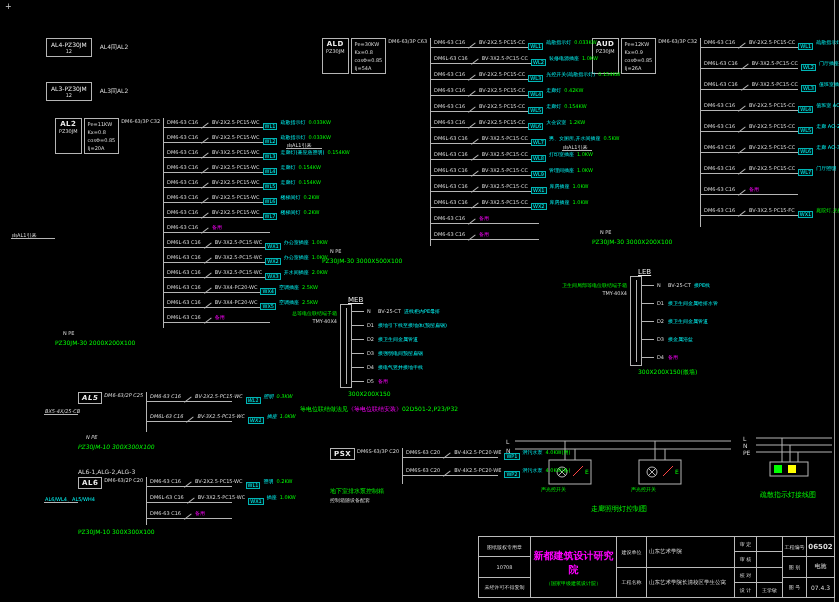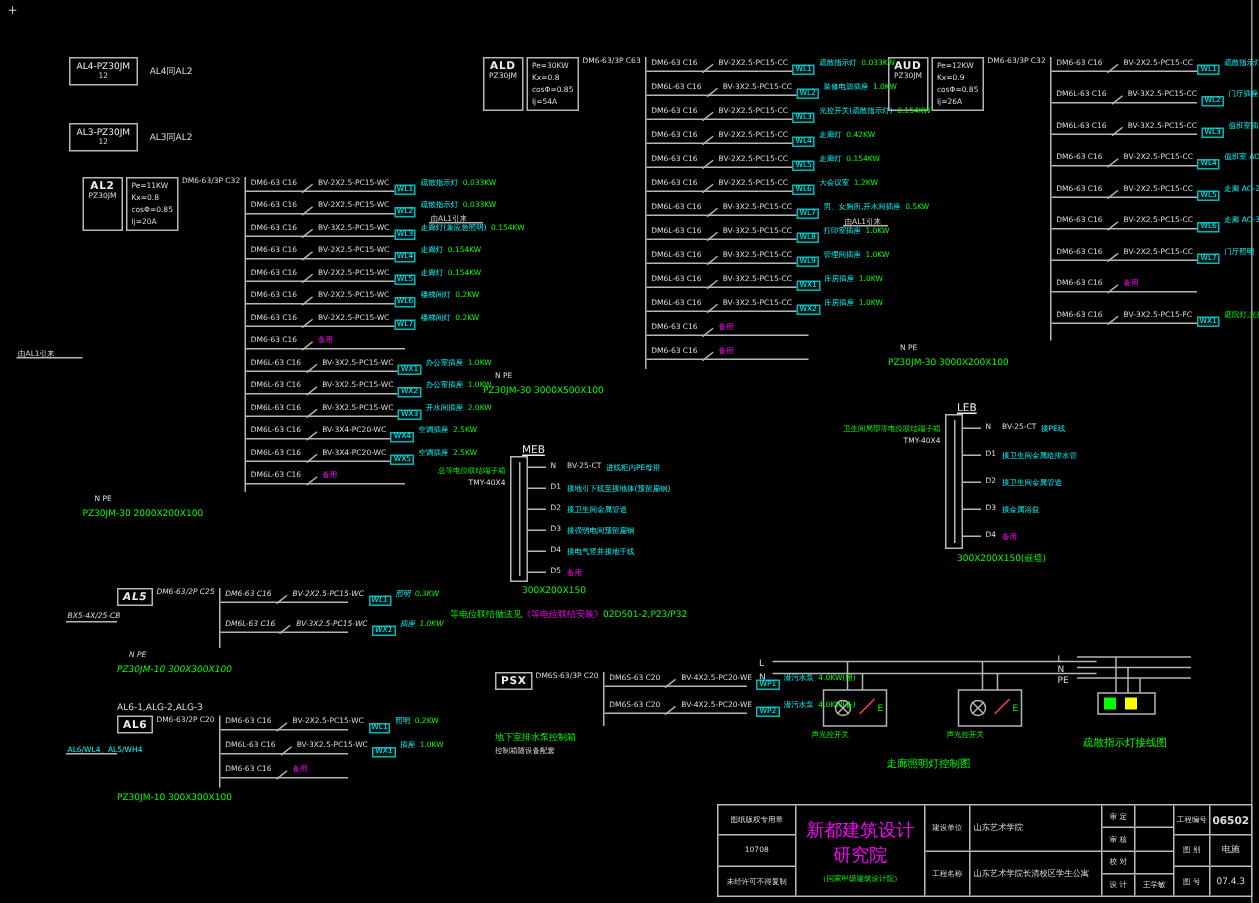--- a/index.html
+++ b/index.html
@@ -77,21 +77,21 @@
 
   
   .titleblock{position:absolute;border:1px solid #bbb;display:flex;font-size:5px;color:#dcdcdc;background:#000}
   .tb-col{border-right:1px solid #bbb;display:flex;flex-direction:column}
   .tb-col:last-child{border-right:none}
   .tb-corner{width:52px}
   .tb-corner>div{flex:1;border-bottom:1px solid #bbb;display:flex;align-items:center;justify-content:center;
     text-align:center;padding:1px}
   .tb-corner>div:last-child{border-bottom:none}
   .tb-stamp{width:86px;align-items:center;justify-content:center;gap:3px;padding:2px;text-align:center}
-  .tb-stamp .s1{font-size:12px;color:#ff00ff;font-weight:normal}
+  .tb-stamp .s1{font-size:10px;color:#ff00ff;font-weight:bold}
   .tb-stamp .s2{font-size:5px;color:#00ff00}
   .tb-mid{width:118px}
   .tb-mid .mrow{flex:1;display:flex;border-bottom:1px solid #bbb}
   .tb-mid .mrow:last-child{border-bottom:none}
   .tb-mid .lbl{width:30px;border-right:1px solid #bbb;display:flex;align-items:center;justify-content:center}
   .tb-mid .val{flex:1;display:flex;align-items:center;padding-left:2px;font-size:5.5px}
   .tb-roles{width:48px}
   .rrow{flex:1;display:flex;border-bottom:1px solid #bbb}
   .rrow:last-child{border-bottom:none}
   .rlbl{width:22px;border-right:1px solid #bbb;display:flex;align-items:center;justify-content:center}
@@ -131,21 +131,21 @@
       <line x1="143" y1="38" x2="151" y2="46" class="ln"></line>
       <line x1="151" y1="38" x2="143" y2="46" class="ln"></line>
       <line x1="158" y1="46" x2="168" y2="36" class="lr"></line>
       <text x="170" y="44" class="sv-g">E</text>
     </svg>
     <div class="fixture-label" style="left:36px;top:56px">声光控开关</div>
     <div class="fixture-label" style="left:126px;top:56px">声光控开关</div>
     <div class="diagram-title txt-g">走廊照明灯控制图</div>
   </div>
 
-  <div class="diagram" style="left:704px;top:430px;width:92px">
+  <div class="diagram" style="left:742px;top:430px;width:92px">
     <svg width="92" height="58">
       <text x="1" y="11" class="sv-w">L</text>
       <text x="1" y="18" class="sv-w">N</text>
       <text x="1" y="25" class="sv-w">PE</text>
       <line x1="14" y1="8" x2="90" y2="8" class="ln"></line>
       <line x1="14" y1="15" x2="90" y2="15" class="ln"></line>
       <line x1="14" y1="22" x2="90" y2="22" class="ln"></line>
       <line x1="40" y1="8" x2="40" y2="32" class="ln"></line>
       <line x1="48" y1="15" x2="48" y2="32" class="ln"></line>
       <line x1="56" y1="22" x2="56" y2="32" class="ln"></line>

